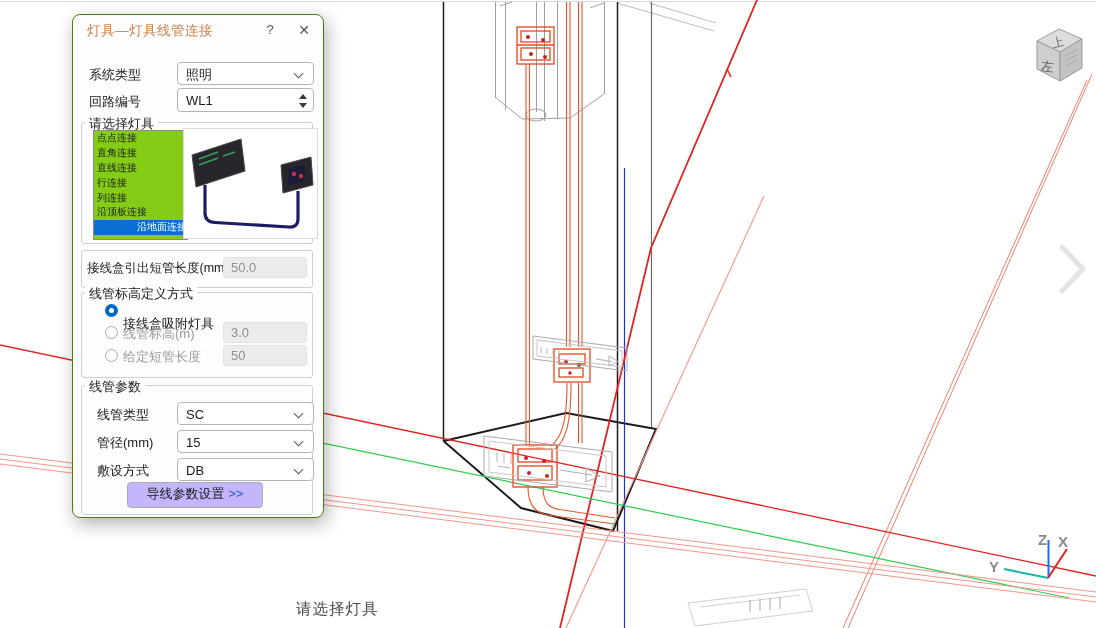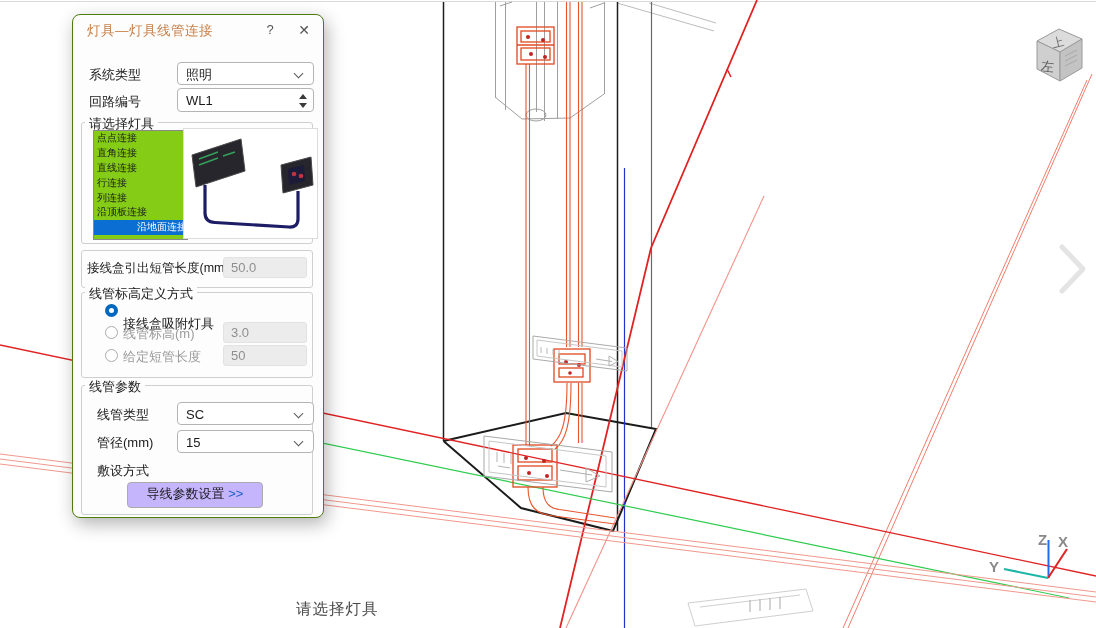--- a/index.html
+++ b/index.html
@@ -271,18 +271,22 @@
       <span class="chev"></span>
     </div>
 
     <div class="abs lbl" style="left:24px;top:419px;">管径(mm)</div>
     <div class="select" style="left:104px;top:415px;width:137px;">
       <span>15</span>
       <span class="chev"></span>
     </div>
 
     <div class="abs lbl" style="left:24px;top:447px;">敷设方式</div>
+    <div class="select" style="left:104px;top:443px;width:137px;">
+      <span>DB</span>
+      <span class="chev"></span>
+    </div>
 
     <div class="btn">
       <span>导线参数设置 </span><span class="arrows">&gt;&gt;</span>
     </div>
   </div>
 </div>
 
 </body></html>

